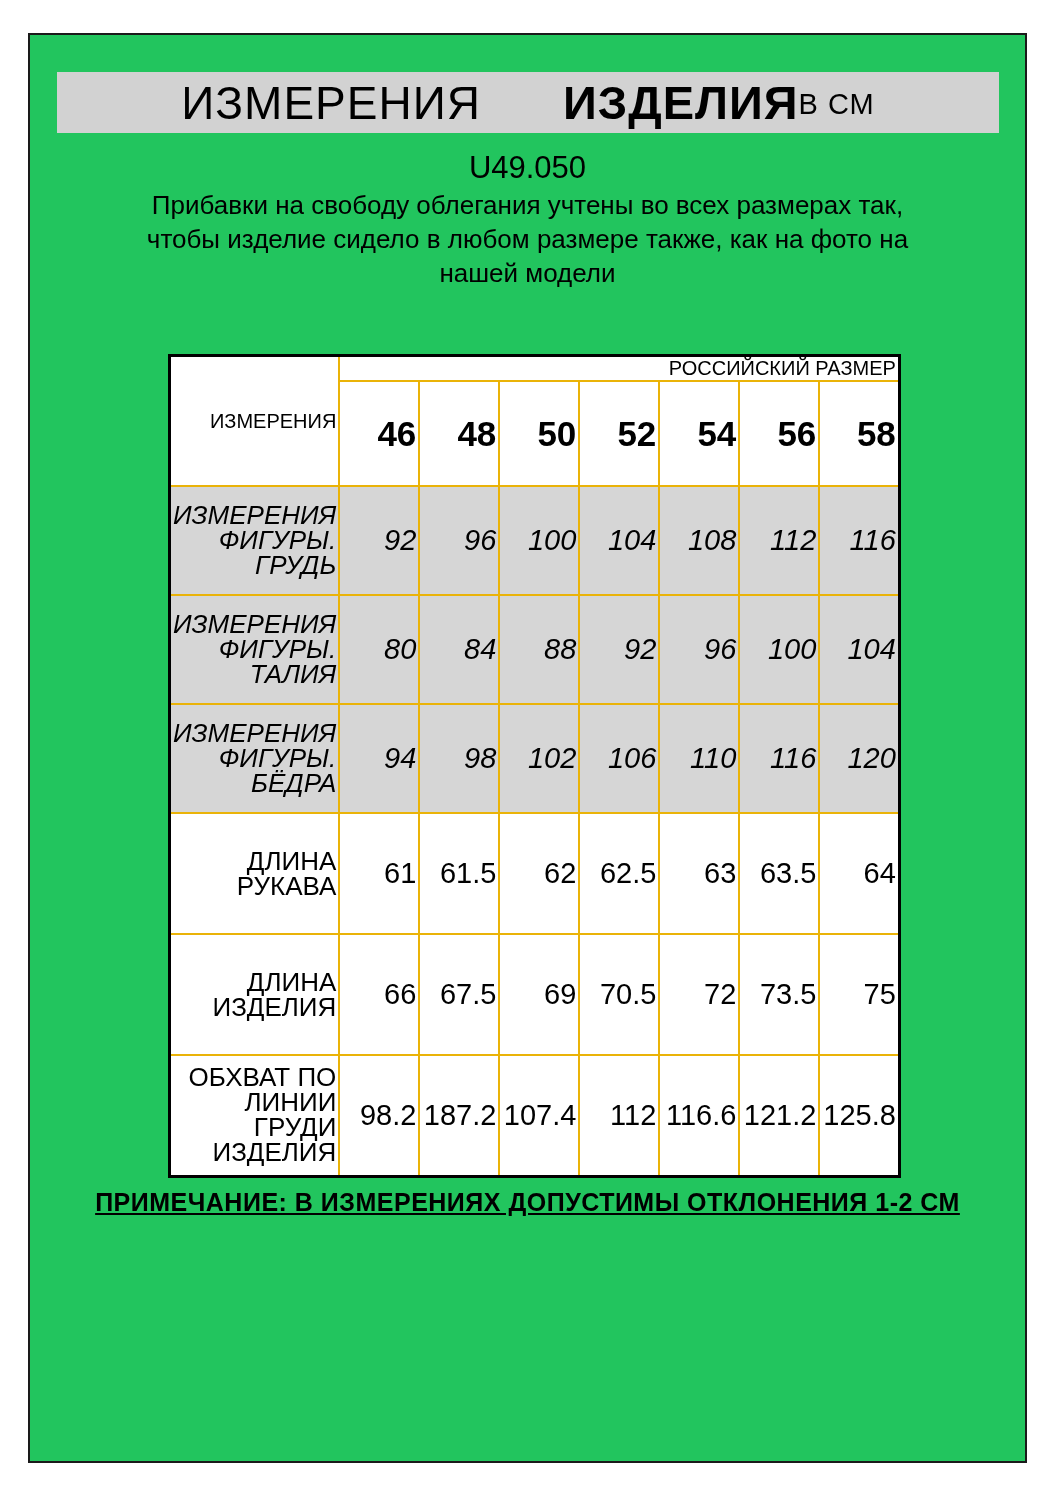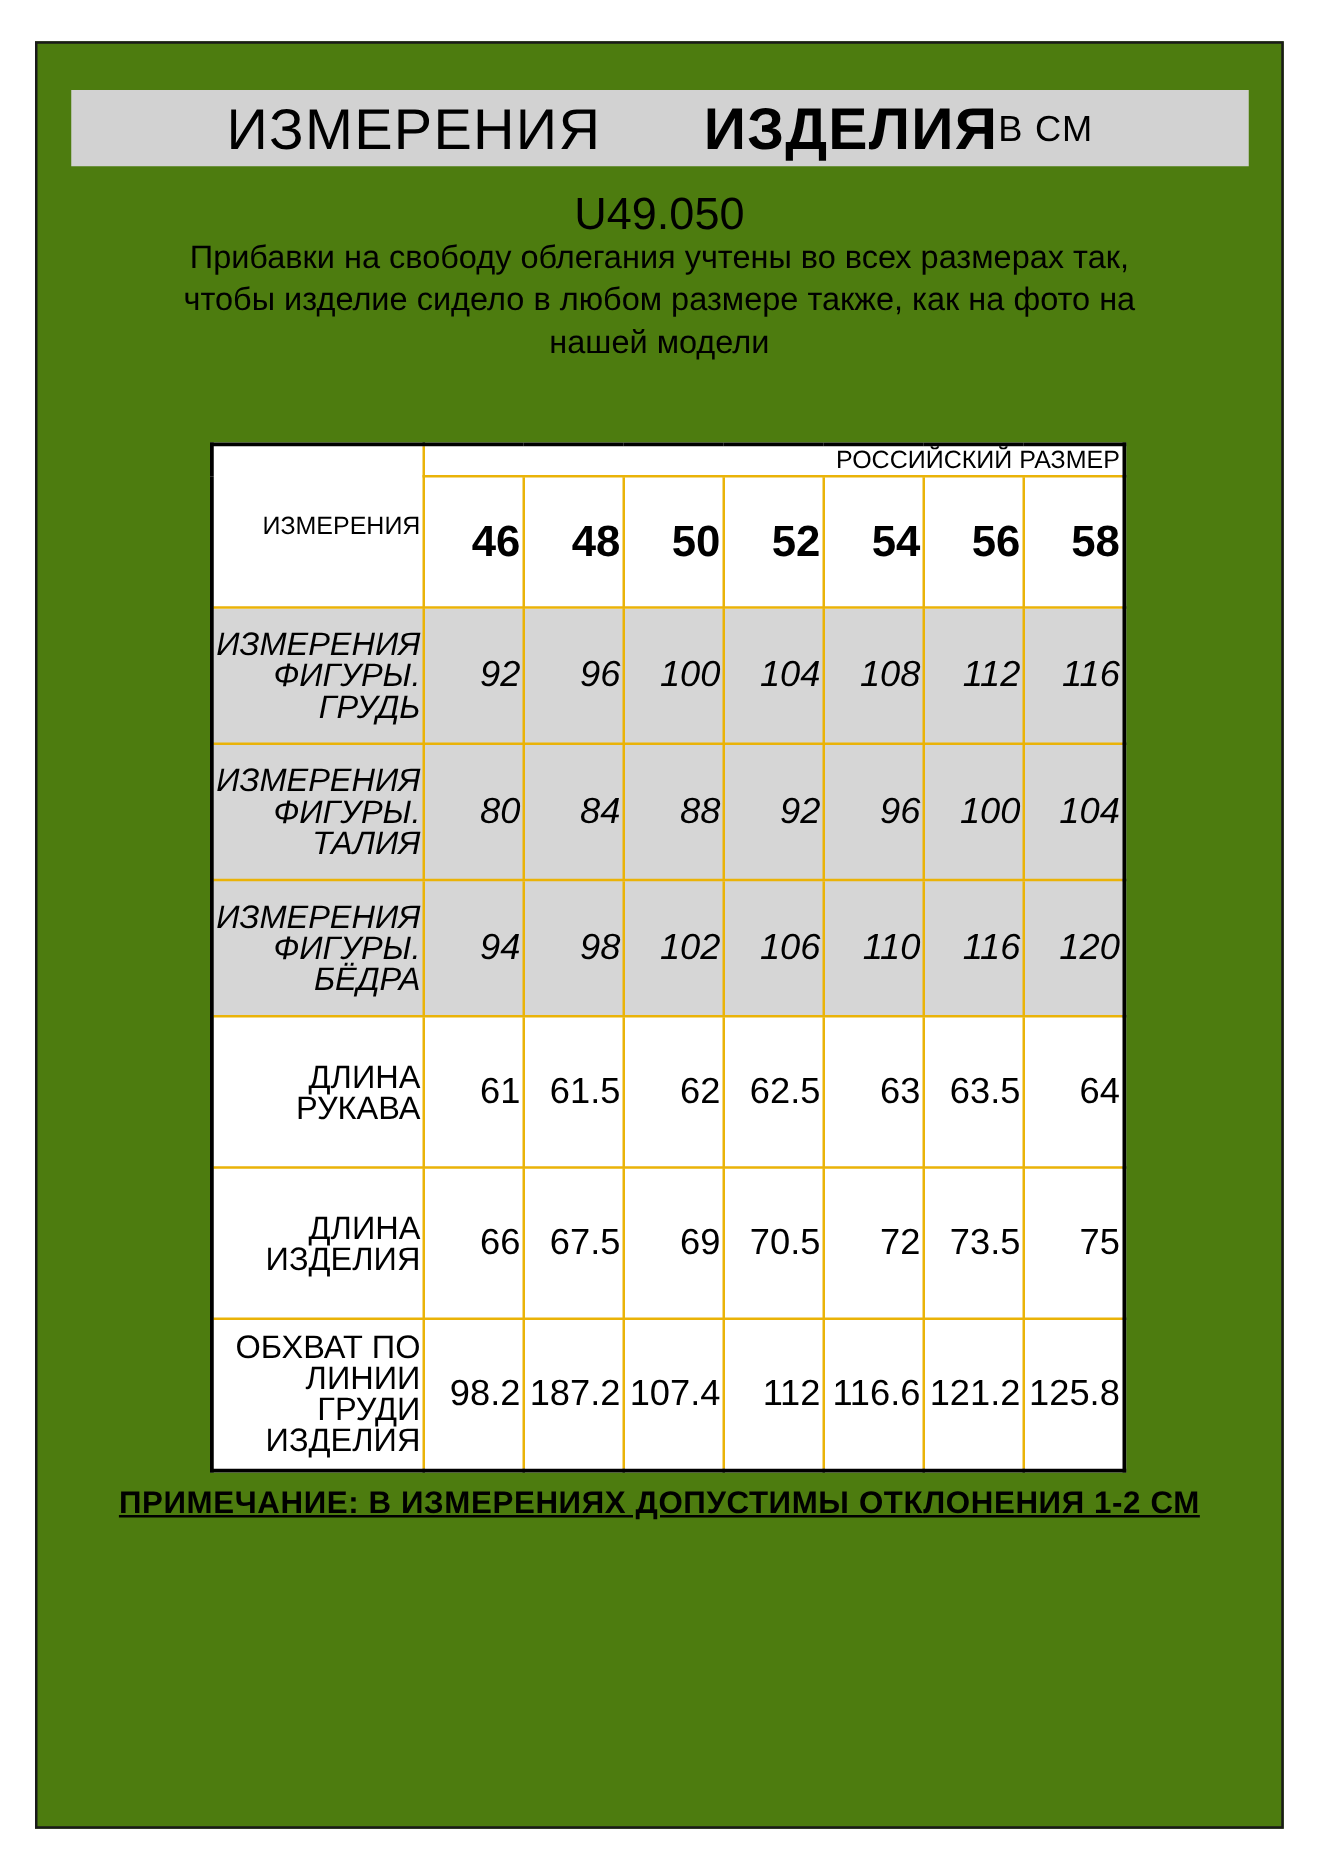--- a/index.html
+++ b/index.html
@@ -1,34 +1,34 @@
 <!DOCTYPE html>
 <html><head>
 <meta charset="utf-8">
 <style>
   * { margin:0; padding:0; box-sizing:border-box; }
   html,body { width:1061px; height:1500px; background:#ffffff; font-family:"Liberation Sans", sans-serif; color:#000; position:relative; overflow:hidden; }
 
   .page-frame {
     position:absolute; left:28px; top:33px; width:999px; height:1430px;
-    border:2px solid #1a1a1a; background:#4d7c0f;
+    border:2px solid #1a1a1a; background:#22c55e;
   }
 
   .banner {
     position:absolute; left:27px; top:37px; width:942px; height:61px;
     background:#d2d2d2;
     display:flex; align-items:center; justify-content:center;
   }
   .banner .t1 { font-size:46px; font-weight:400; letter-spacing:1px; }
   .banner .t2 { font-size:47px; font-weight:700; letter-spacing:1px; margin-left:82px; }
   .banner .t3 { font-size:29px; font-weight:400; letter-spacing:1px; padding-top:4px; }
 
   .article-code {
     position:absolute; left:0; top:115px; width:100%;
-    text-align:center; font-size:36px; font-weight:400;
+    text-align:center; font-size:31px; font-weight:400;
   }
 
   .description {
     position:absolute; left:0; top:153px; width:100%;
     text-align:center; font-size:26px; line-height:34px; font-weight:400;
     white-space:pre-line;
   }
 
   table.size-table {
     position:absolute; left:138px; top:319px;

